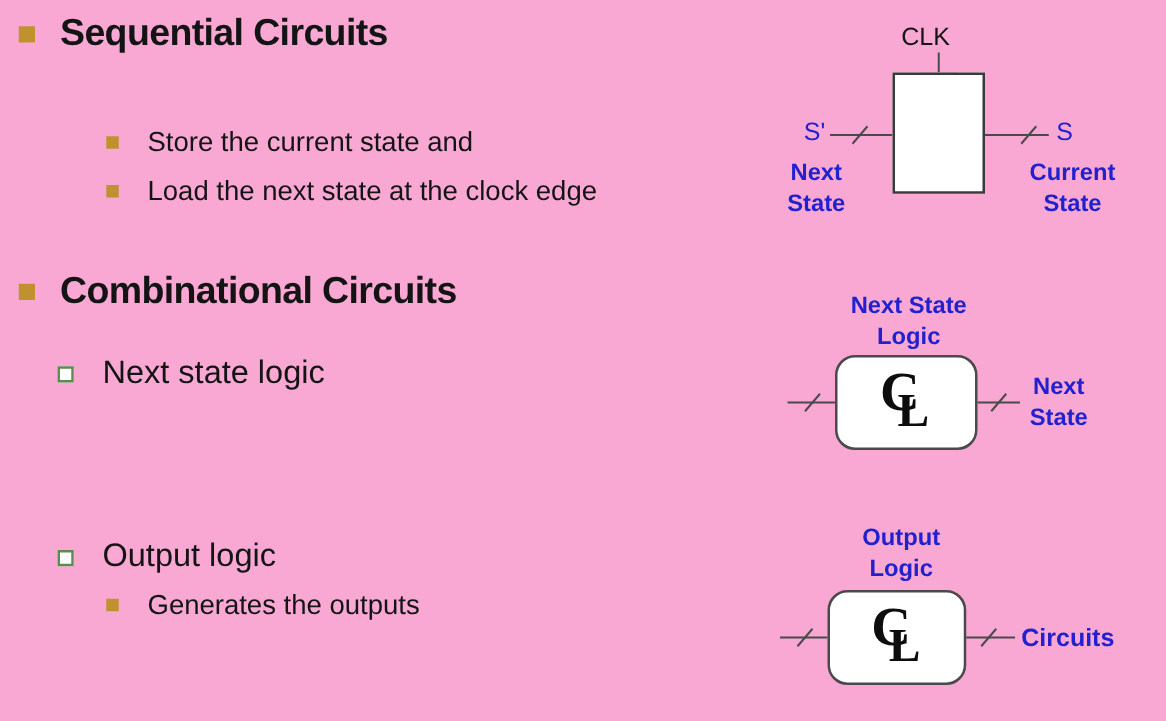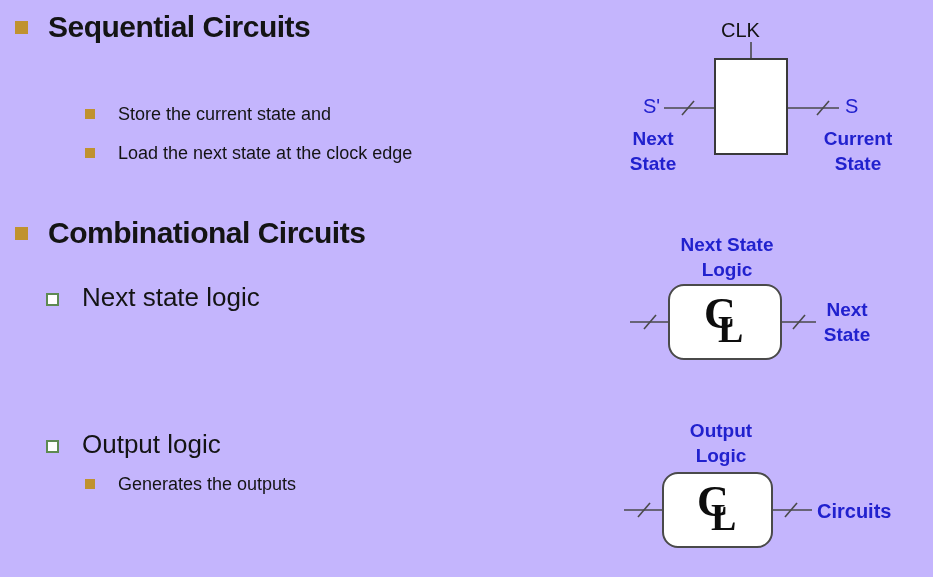--- a/index.html
+++ b/index.html
@@ -6,33 +6,33 @@
     --gold:#C0922F;
     --green:#5E8A52;
     --blue:#2121CE;
     --ink:#141414;
     --wire:#4a4a4a;
   }
   html,body{margin:0;padding:0;background:#e8e8e8;}
   .slide{
     position:relative;
     width:933px;height:577px;
-    background:#c4b5fd;
+    background:#f9a8d4;
     font-family:"Liberation Sans",sans-serif;
     overflow:hidden;
   }
   
   .row{position:absolute;display:flex;align-items:flex-start;white-space:nowrap;}
   .sq{flex:0 0 auto;display:inline-block;}
   .sq-gold-lg{width:13px;height:13px;background:var(--gold);margin-top:13px;}
   .sq-green{width:9px;height:9px;border:2px solid var(--green);background:#fff;margin-top:12px;}
   .sq-gold-sm{width:10px;height:10px;background:var(--gold);margin-top:9px;}
   .t-h1{font-size:30px;font-weight:bold;color:var(--ink);margin-left:20px;line-height:38px;letter-spacing:-0.5px;}
   .t-l2{font-size:26px;color:var(--ink);margin-left:23px;line-height:33px;}
-  .t-l3{font-size:18px;color:var(--ink);margin-left:23px;line-height:28px;}
+  .t-l3{font-size:22px;color:var(--ink);margin-left:23px;line-height:28px;}
   
   .diagram{position:absolute;}
   .abs{position:absolute;}
   .blue-bold{color:var(--blue);font-weight:bold;font-size:19px;line-height:25px;text-align:center;}
   .blue-sig{color:var(--blue);font-size:20px;line-height:20px;font-weight:normal;}
   .black-label{color:var(--ink);font-size:20px;line-height:20px;text-align:left;}
   .reg-box{
     position:absolute;
     border:2px solid #3a3a3a;
     background:#ffffff;

